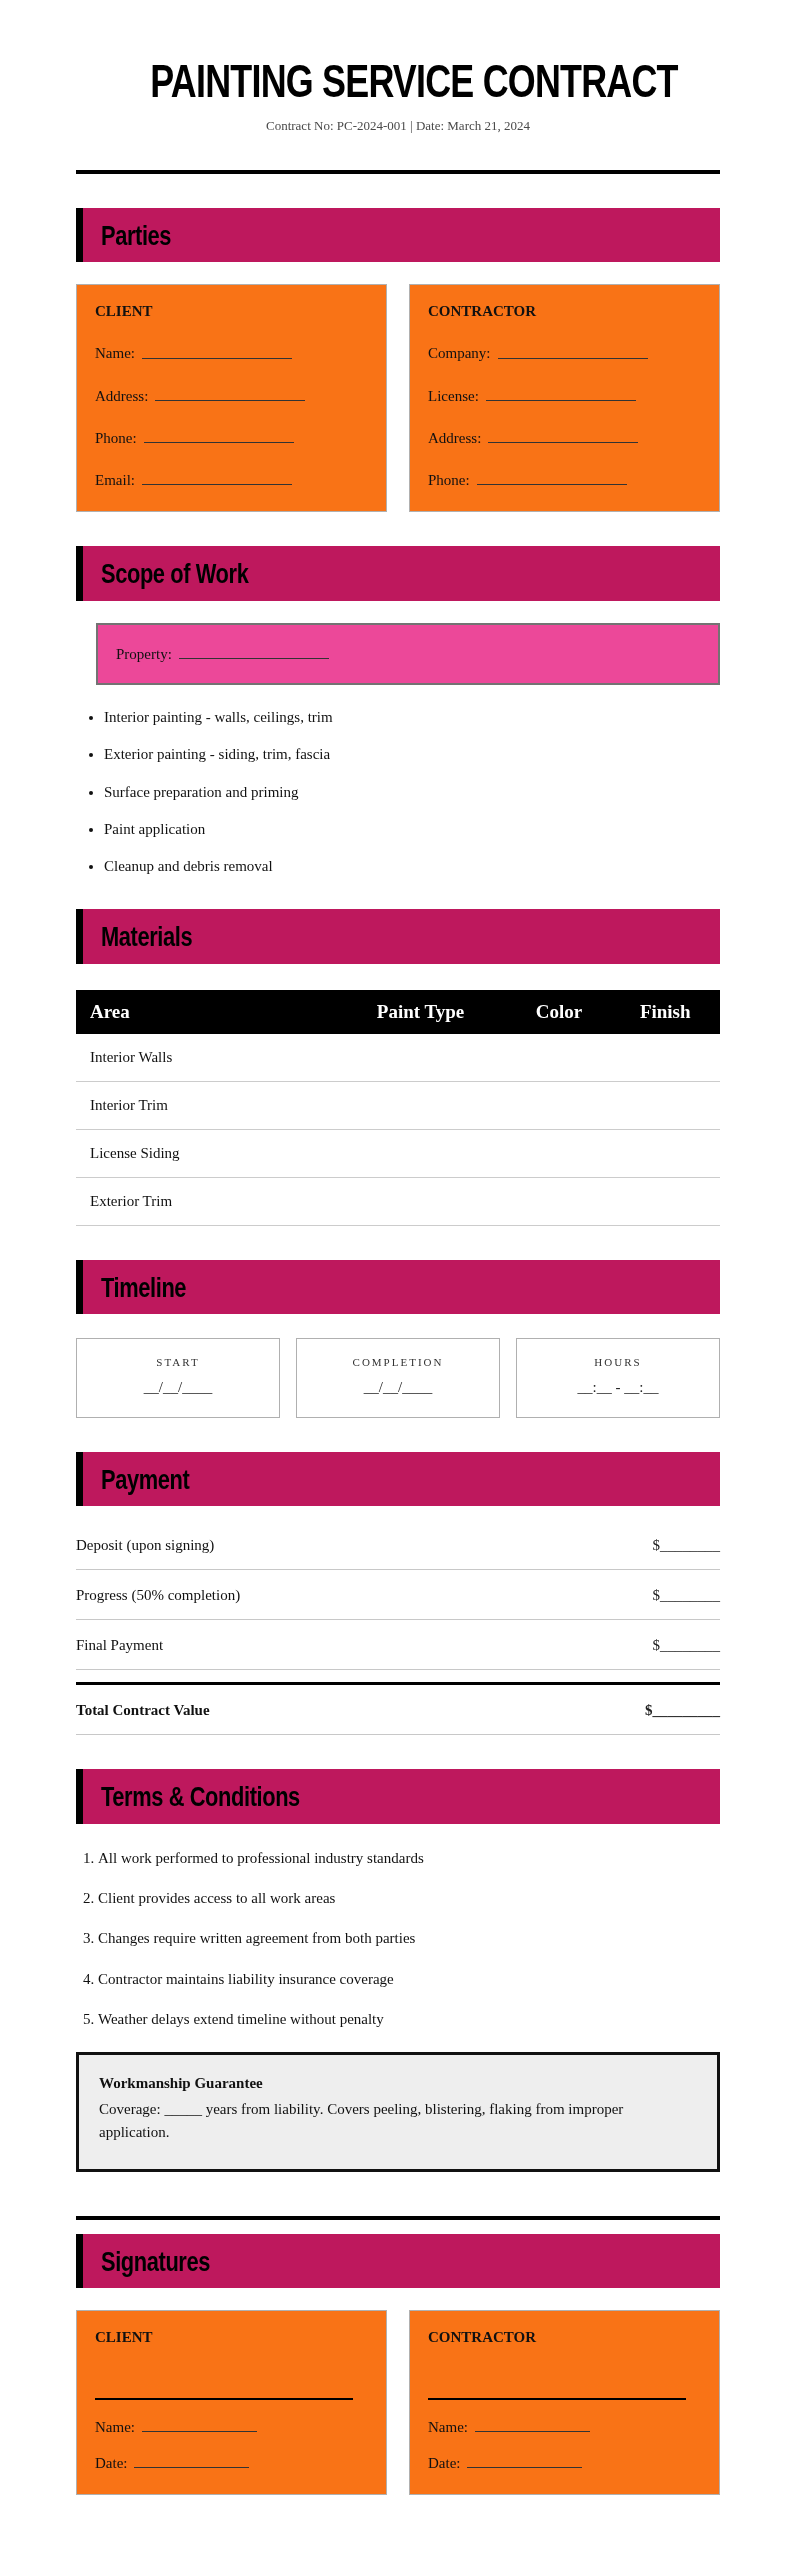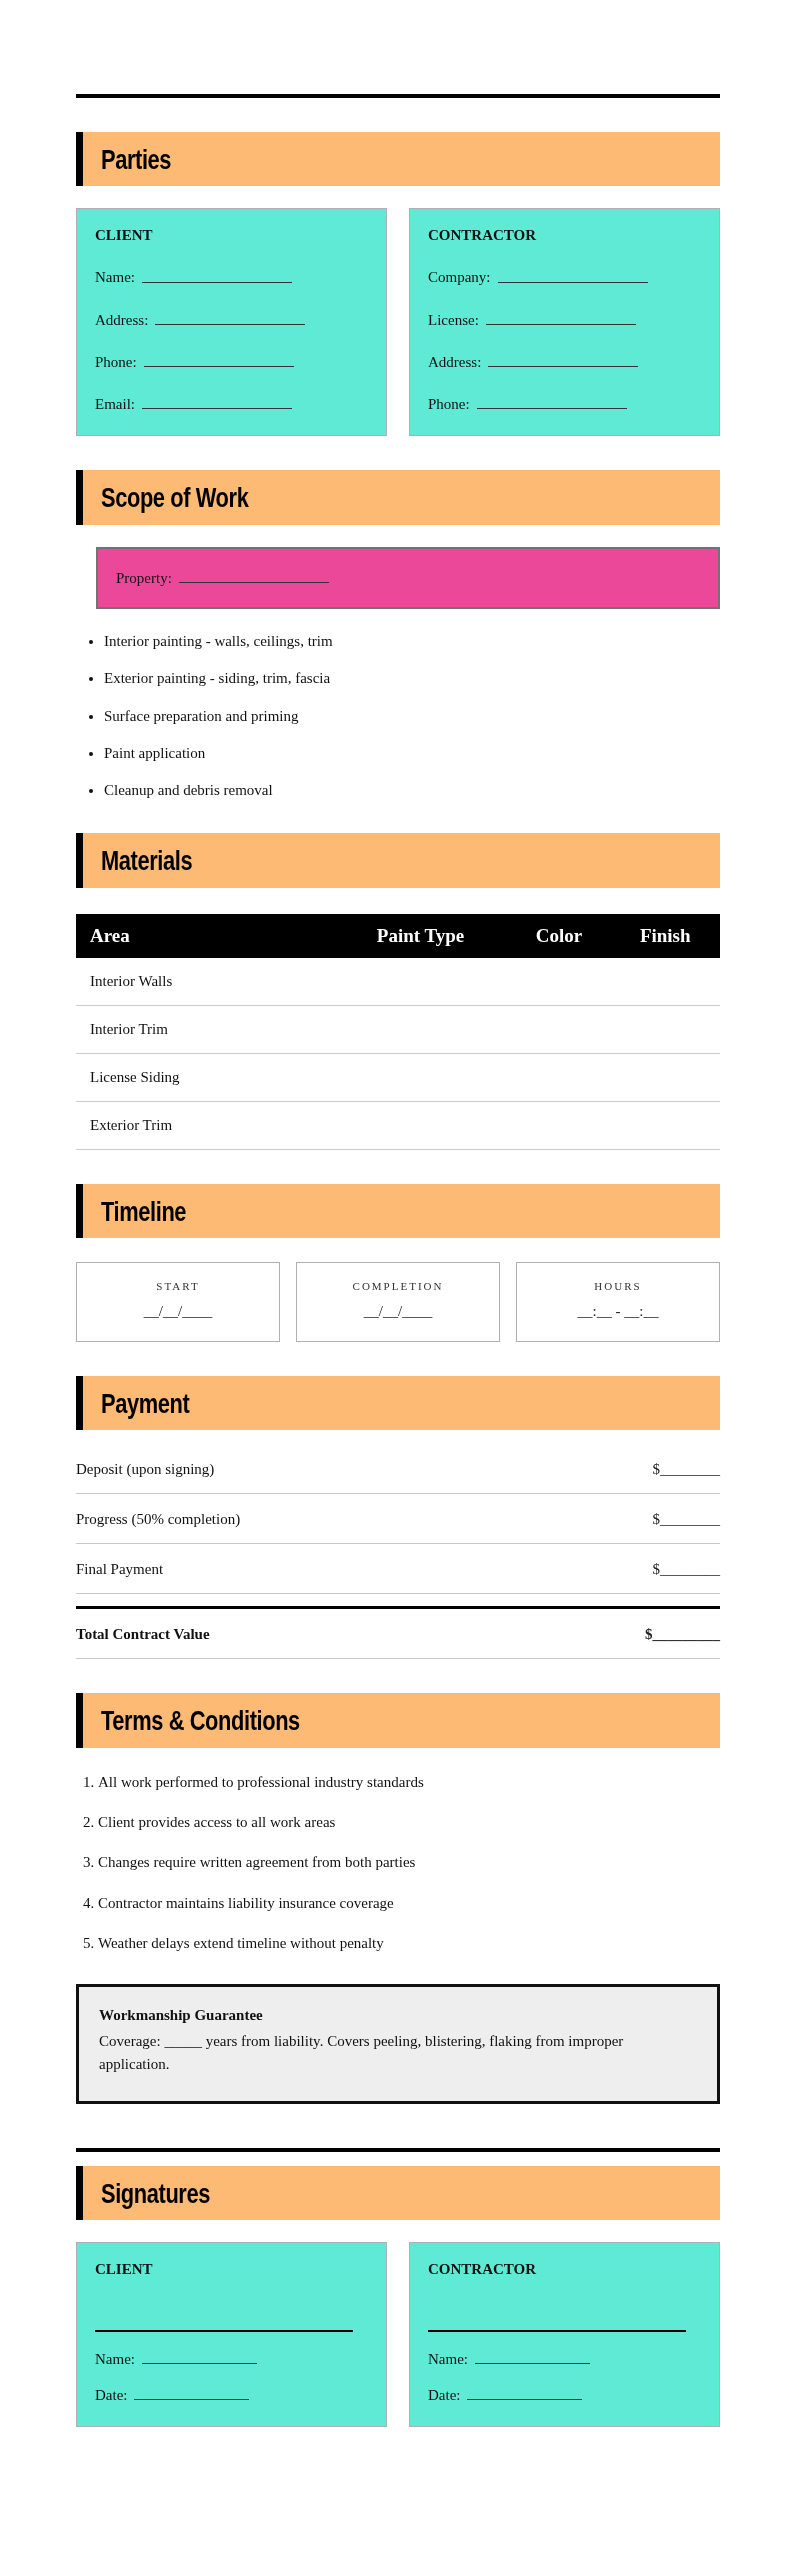--- a/index.html
+++ b/index.html
@@ -36,21 +36,21 @@
     color: #4a4a4a;
   }
   .thick-rule {
     border-top: 4px solid #000;
     margin-top: 36px;
   }
 
   
   .section-header {
     margin-top: 34px;
-    background: #fdba74;
+    background: #be185d;
     border-left: 7px solid #000;
     padding: 13px 18px 12px 18px;
   }
   .section-title {
     font-family: "Liberation Sans", sans-serif;
     font-weight: bold;
     font-size: 28px;
     line-height: 1.05;
     letter-spacing: -0.5px;
     display: inline-block;
@@ -62,21 +62,21 @@
 
   
   .box-row {
     margin-top: 22px;
     display: flex;
     gap: 22px;
   }
   .info-box {
     flex: 1 1 0;
     border: 1px solid #b0b0b0;
-    background: #5eead4;
+    background: #f97316;
     padding: 18px 4px 22px 18px;
   }
   .info-heading {
     font-weight: bold;
     font-size: 15px;
   }
   .field-row {
     margin-top: 24px;
     white-space: nowrap;
   }
@@ -173,21 +173,21 @@
   .payment-row.total .payment-amount { font-weight: bold; }
 
   
   .terms-list {
     margin: 26px 0 0 22px;
   }
   .terms-list li { margin: 23px 0; line-height: 1.15; }
 
   
   .warranty-box {
-    margin-top: 32px;
+    margin-top: 24px;
     border: 3px solid #111;
     background: #eeeeee;
     padding: 20px 20px 24px 20px;
   }
   .warranty-heading { font-weight: bold; }
   .warranty-text { margin-top: 6px; line-height: 1.55; }
 
   
   .pre-signatures-rule {
     border-top: 4px solid #000;
@@ -200,20 +200,24 @@
     width: 90%;
     height: 0;
   }
   .sig-field { margin-top: 18px; white-space: nowrap; }
 </style>
 </head>
 <body>
 
 <div class="page">
 
+  <div class="doc-header">
+    <div class="doc-title">PAINTING SERVICE CONTRACT</div>
+    <div class="doc-meta">Contract No: PC-2024-001 | Date: March 21, 2024</div>
+  </div>
   <div class="thick-rule"></div>
 
   <div class="section-header">
     <span class="section-title">Parties</span>
   </div>
   <div class="box-row">
     <div class="info-box">
       <div class="info-heading">CLIENT</div>
       <div class="field-row">
         <span>Name:</span><span class="blank blank-150"></span>

